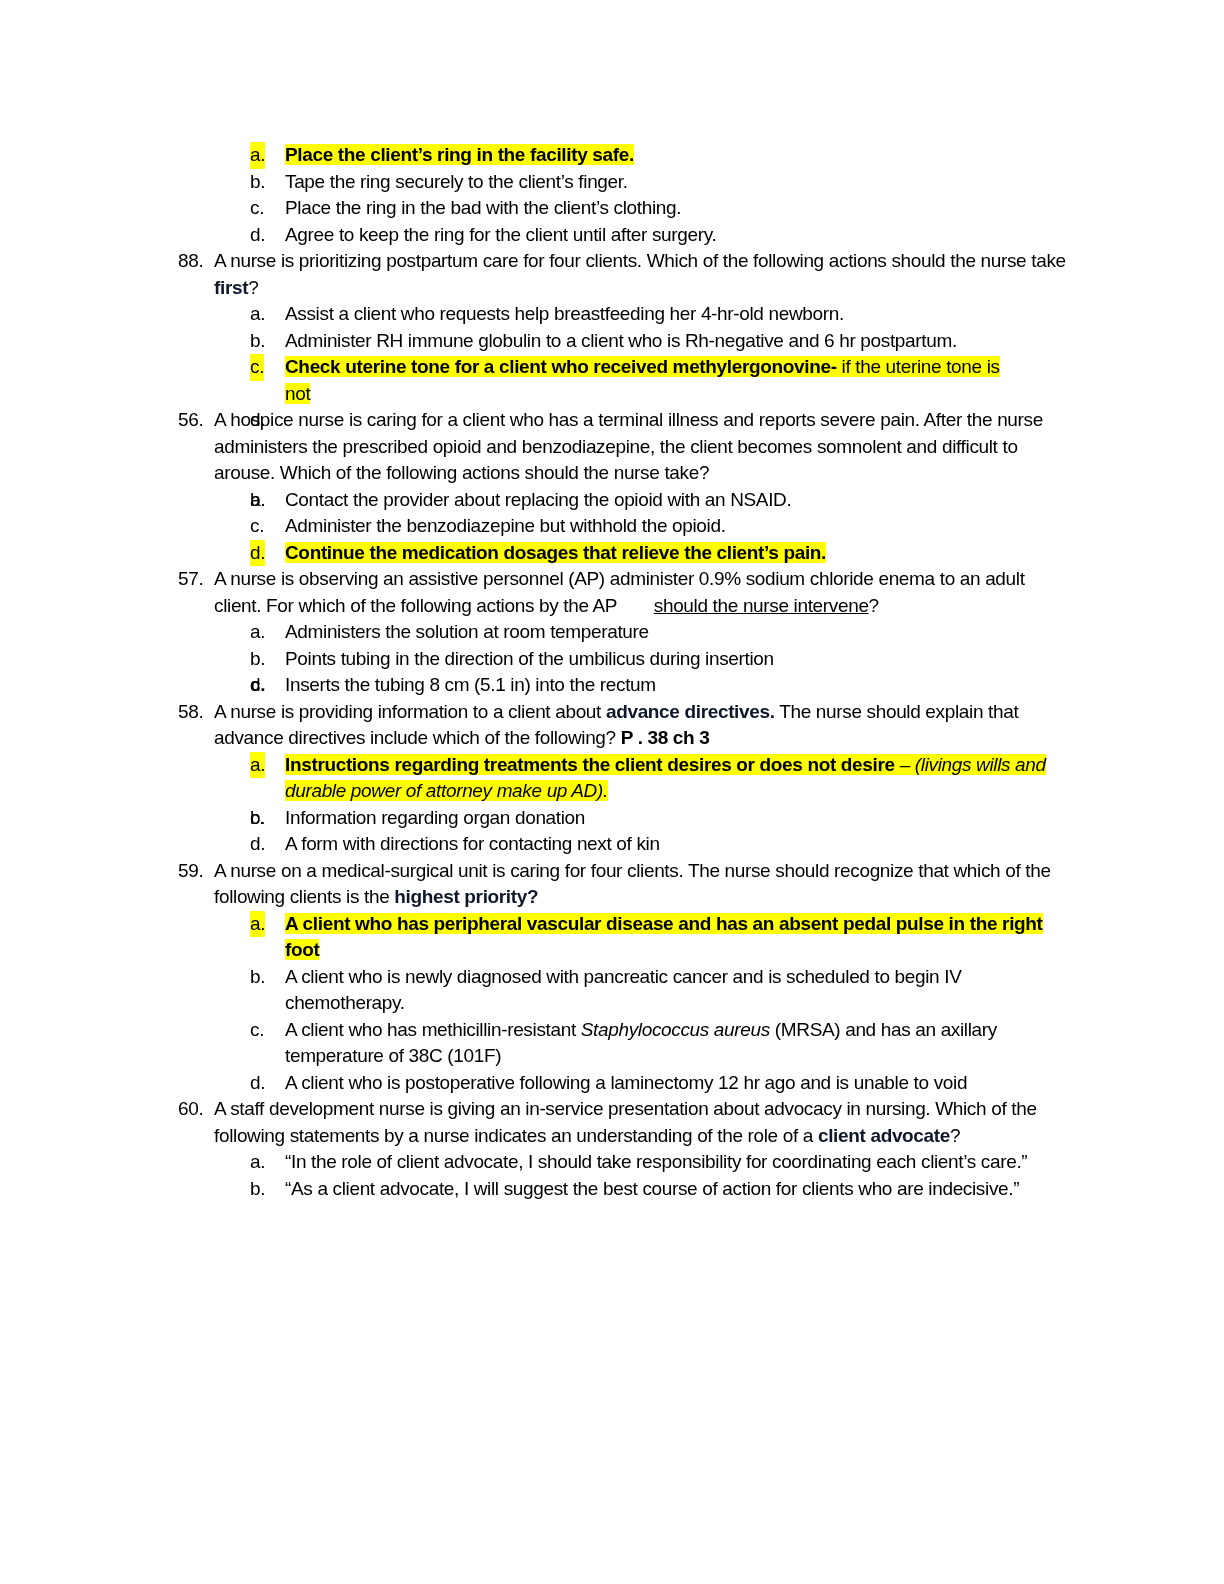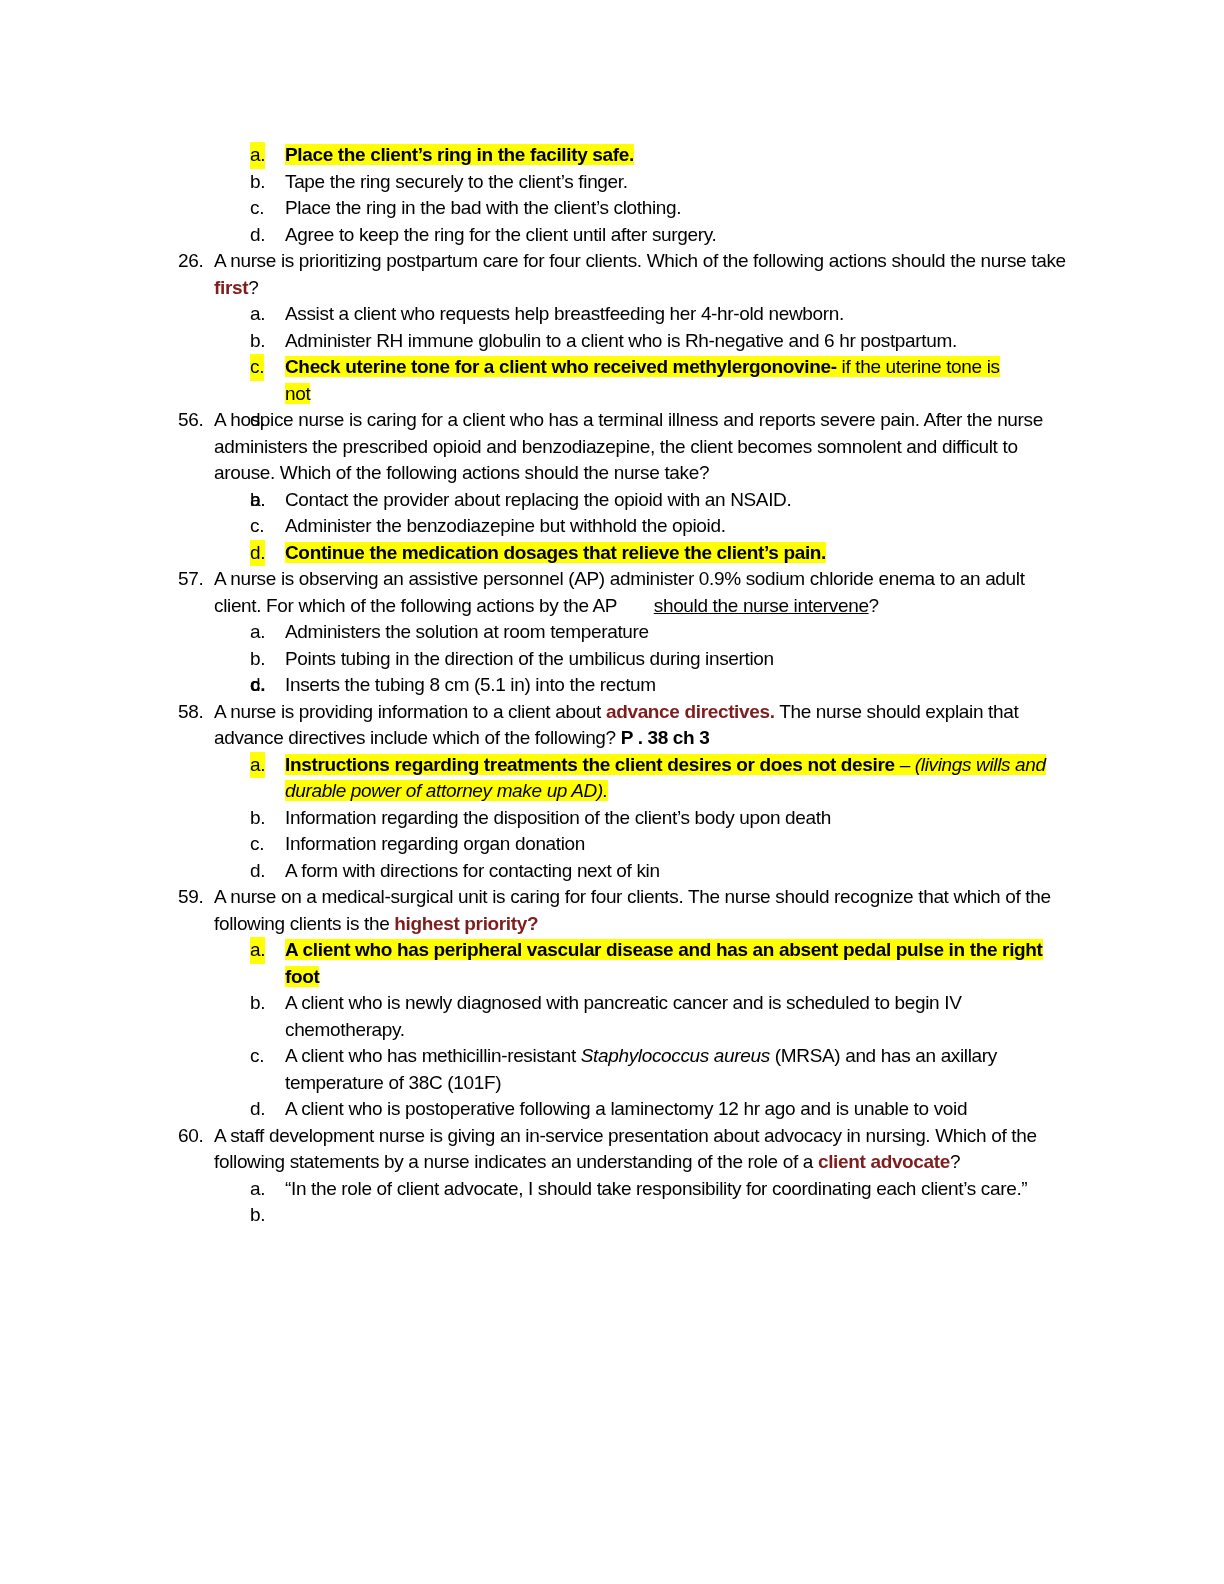--- a/index.html
+++ b/index.html
@@ -14,21 +14,21 @@
     font-size: 19px; line-height: 26.5px;
     letter-spacing: -0.35px;
   }
   .q { position: relative; padding-left: 214px; padding-right: 150px; }
   .q .num { position: absolute; left: 178px; top: 0; }
   .opt { position: relative; padding-left: 285px; padding-right: 150px; }
   .opt .letter { position: absolute; left: 250px; top: 0; }
   .hl { background: #ffff00; }
   .b { font-weight: bold; }
   .i { font-style: italic; }
-  .red { color: #7f1d1d; font-weight: bold; }
+  .red { color: #0f172a; font-weight: bold; }
   .u { text-decoration: underline; margin-left: 32px; }
 </style>
 </head>
 <body>
 
 <div class="page">
   <div class="content">
 
     <div class="opt">
       <span class="letter hl">a.</span>
@@ -41,21 +41,21 @@
     <div class="opt">
       <span class="letter">c.</span>
       <span>Place the ring in the bad with the client’s clothing.</span>
     </div>
     <div class="opt">
       <span class="letter">d.</span>
       <span>Agree to keep the ring for the client until after surgery.</span>
     </div>
 
     <div class="q">
-      <span class="num">26.</span>
+      <span class="num">88.</span>
       <span>A nurse is prioritizing postpartum care for four clients. Which of the following actions should the nurse take </span><span class="red">first</span><span>?</span>
     </div>
     <div class="opt">
       <span class="letter">a.</span>
       <span>Assist a client who requests help breastfeeding her 4-hr-old newborn.</span>
     </div>
     <div class="opt">
       <span class="letter">b.</span>
       <span>Administer RH immune globulin to a client who is Rh-negative and 6 hr postpartum.</span>
     </div>
@@ -110,21 +110,20 @@
     <div class="q">
       <span class="num">58.</span>
       <span>A nurse is providing information to a client about </span><span class="red">advance directives.</span><span> The nurse should explain that advance directives include which of the following? </span><span class="b">P . 38 ch 3</span>
     </div>
     <div class="opt">
       <span class="letter hl">a.</span>
       <span class="hl b">Instructions regarding treatments the client desires or does not desire</span><span class="hl i"> –  (livings wills and durable power of attorney make up AD).</span>
     </div>
     <div class="opt">
       <span class="letter">b.</span>
-      <span>Information regarding the disposition of the client’s body upon death</span>
     </div>
     <div class="opt">
       <span class="letter">c.</span>
       <span>Information regarding organ donation</span>
     </div>
     <div class="opt">
       <span class="letter">d.</span>
       <span>A form with directions for contacting next of kin</span>
     </div>
 
@@ -152,16 +151,17 @@
     <div class="q">
       <span class="num">60.</span>
       <span>A staff development nurse is giving an in-service presentation about advocacy in nursing. Which of the following statements by a nurse indicates an understanding of the role of a </span><span class="red">client advocate</span><span>?</span>
     </div>
     <div class="opt">
       <span class="letter">a.</span>
       <span>“In the role of client advocate, I should take responsibility for coordinating each client’s care.”</span>
     </div>
     <div class="opt">
       <span class="letter">b.</span>
+      <span>“As a client advocate, I will suggest the best course of action for clients who are indecisive.”</span>
     </div>
 
   </div>
 </div>
 
 </body></html>

